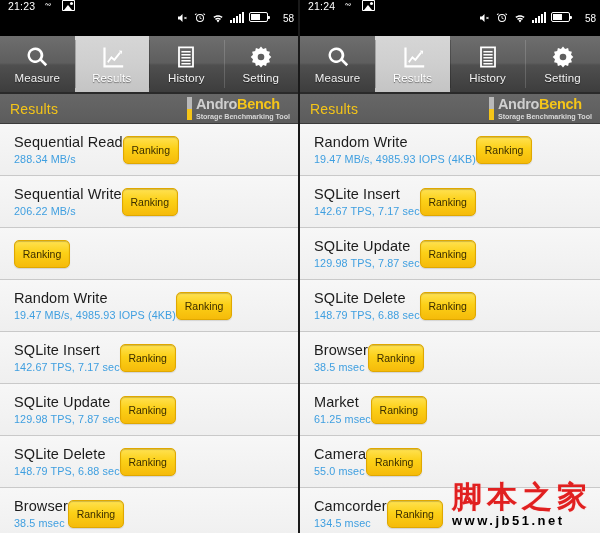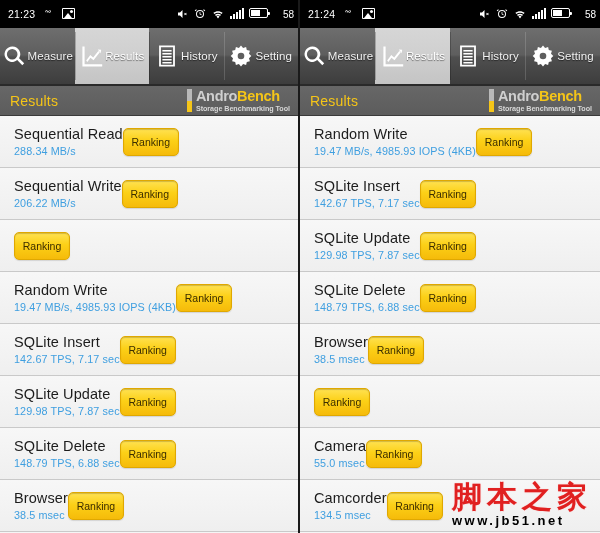--- a/index.html
+++ b/index.html
@@ -17,24 +17,24 @@
   .panel {
     width:300px; height:533px;
     position:relative;
     background:#f5f5f5;
     overflow:hidden;
   }
   .panel.left { border-right:2px solid #1a1a1a; }
 
   
   .statusbar {
-    height:28px;
+    height:36px;
     background:#000000;
     display:flex;
-    align-items:center;
+    align-items:flex-start;
     padding:0 4px;
     color:#ffffff;
     font-size:10px;
     position:relative;
   }
   .status-time { font-size:10.5px; letter-spacing:.2px; margin-left:4px; font-weight:400; }
   .status-left-icons { display:flex; align-items:center; gap:5px; margin-left:7px; }
   .status-right {
     position:absolute; right:4px; top:0; bottom:0;
     display:flex; align-items:center; gap:5px;
@@ -45,21 +45,21 @@
 
   
   .tabbar {
     height:58px;
     background:linear-gradient(180deg,#6e6e6e 0%,#5e5e5e 48%,#4f4f4f 52%,#3d3d3d 100%);
     display:flex;
     border-bottom:2px solid #2a2a2a;
   }
   .tab {
     flex:1;
-    display:flex; flex-direction:row;
+    display:flex; flex-direction:column;
     align-items:center; justify-content:center;
     gap:2px;
     position:relative;
     cursor:pointer;
   }
   .tab + .tab::before {
     content:""; position:absolute; left:0; top:4px; bottom:4px;
     width:1px; background:rgba(255,255,255,.16);
   }
   .tab.selected {
@@ -444,20 +444,24 @@
           <div class="ranking-btn">Ranking</div>
         </div>
         <div class="row">
           <div class="row-texts">
             <div class="row-title">Browser</div>
             <div class="row-value">38.5 msec</div>
           </div>
           <div class="ranking-btn">Ranking</div>
         </div>
         <div class="row">
+          <div class="row-texts">
+            <div class="row-title">Market</div>
+            <div class="row-value">61.25 msec</div>
+          </div>
           <div class="ranking-btn">Ranking</div>
         </div>
         <div class="row">
           <div class="row-texts">
             <div class="row-title">Camera</div>
             <div class="row-value">55.0 msec</div>
           </div>
           <div class="ranking-btn">Ranking</div>
         </div>
         <div class="row">

